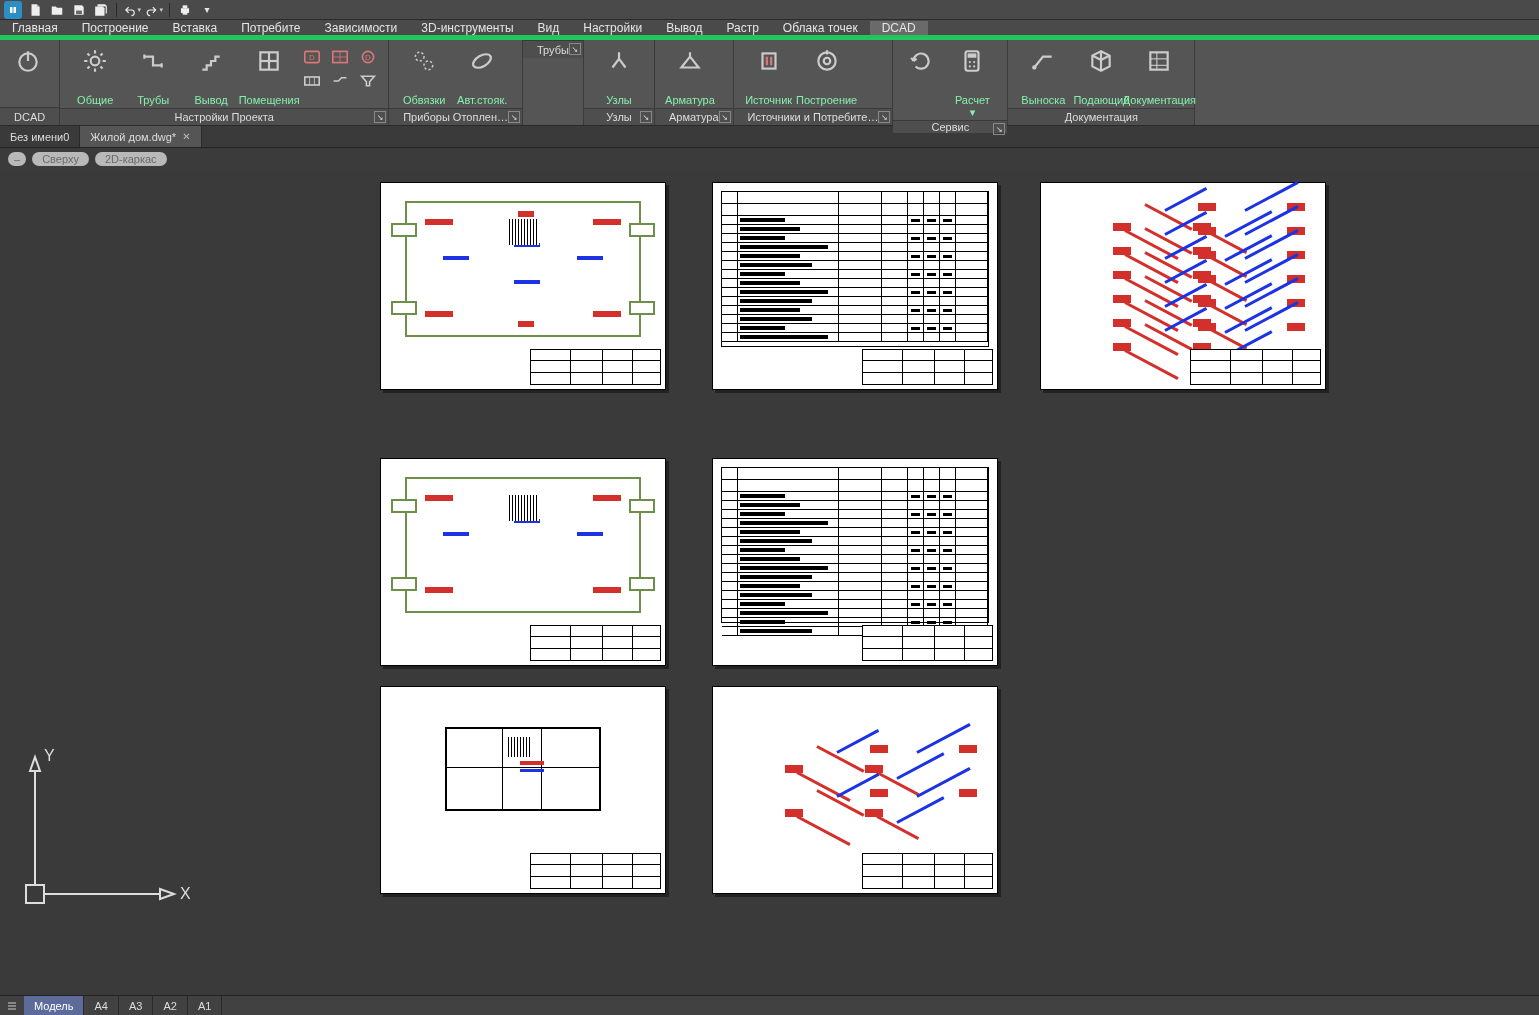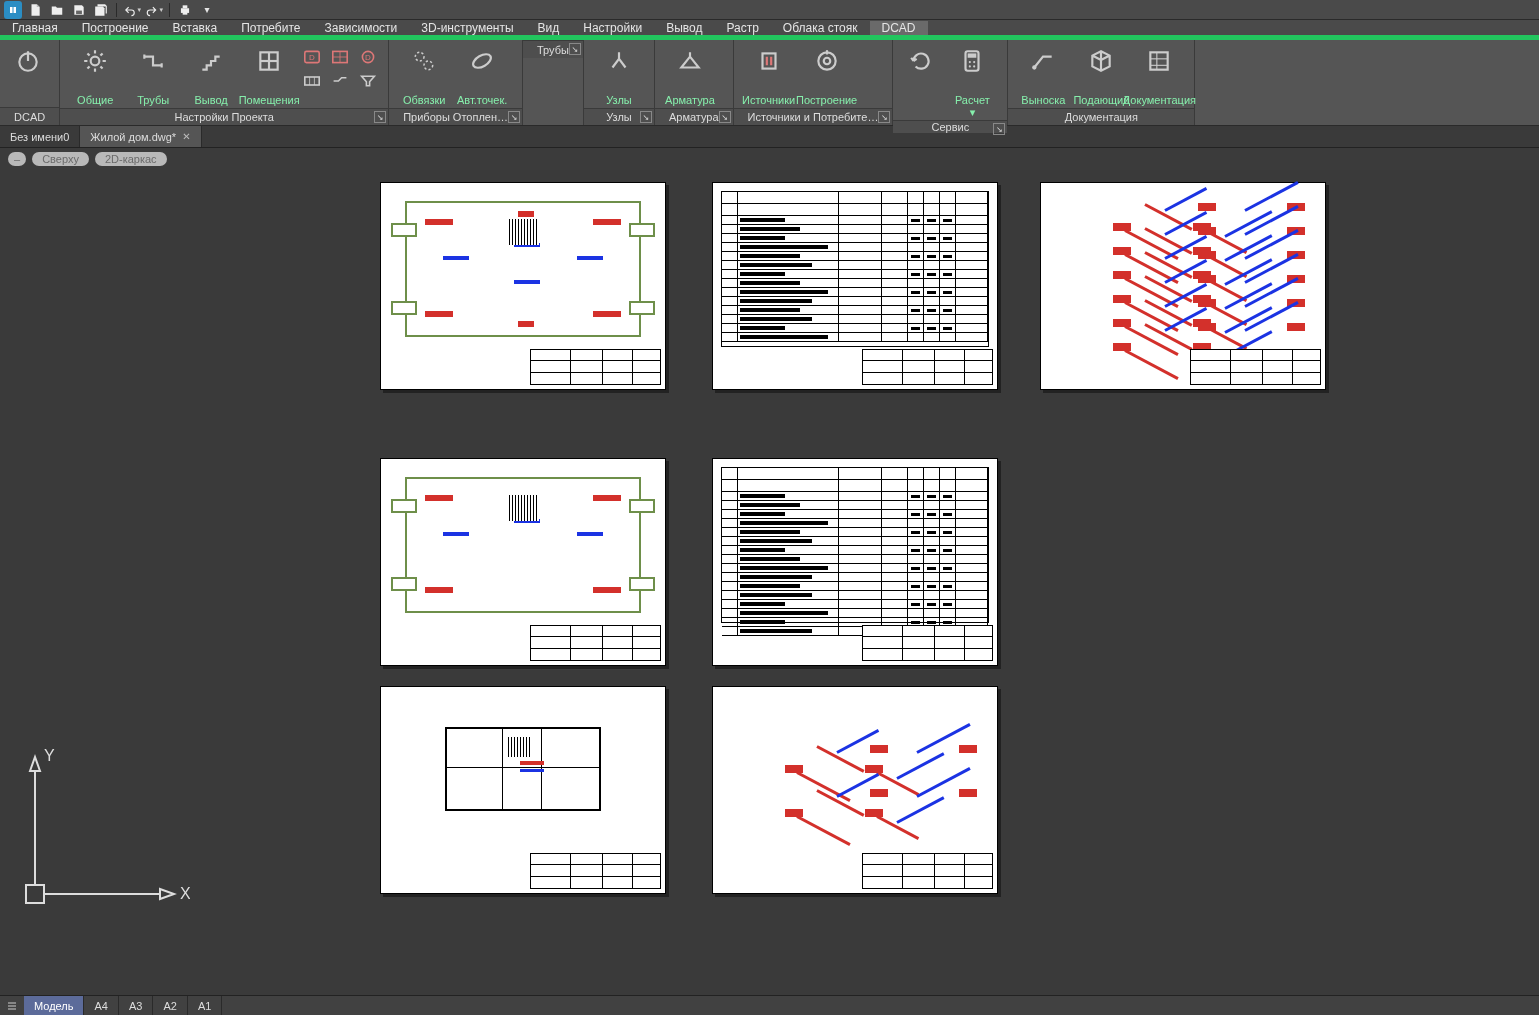--- a/index.html
+++ b/index.html
@@ -140,21 +140,21 @@
     <div class="mtab">Главная</div>
     <div class="mtab">Построение</div>
     <div class="mtab">Вставка</div>
     <div class="mtab">Потребите</div>
     <div class="mtab">Зависимости</div>
     <div class="mtab">3D-инструменты</div>
     <div class="mtab">Вид</div>
     <div class="mtab">Настройки</div>
     <div class="mtab">Вывод</div>
     <div class="mtab">Растр</div>
-    <div class="mtab">Облака стояк</div>
+    <div class="mtab">Облака точек</div>
     <div class="mtab active">DCAD</div>
   </div>
 
 <div class="ribbon" id="ribbon">
     <div class="group">
       <div class="group-body">
         <div class="rbtn" style="width: 44px;">
           <div class="icn">
             <svg width="26" height="26" viewBox="0 0 24 24">
               <circle cx="12" cy="13" r="8" fill="none" stroke="#ccc" stroke-width="2"></circle>
@@ -257,21 +257,21 @@
             </svg>
           </div>
           <div class="lbl">Обвязки</div>
         </div>
         <div class="rbtn">
           <div class="icn">
             <svg width="26" height="26" viewBox="0 0 24 24">
               <ellipse cx="12" cy="12" rx="9" ry="5" fill="none" stroke="#ccc" stroke-width="2" transform="rotate(-30 12 12)"></ellipse>
             </svg>
           </div>
-          <div class="lbl">Авт.точек.</div>
+          <div class="lbl">Авт.стояк.</div>
         </div>
       </div>
       <div class="group-title">Приборы Отоплен…<div class="launcher">↘</div></div>
     </div>
     <div class="group">
       <div class="group-title">Трубы<div class="launcher">↘</div></div>
     </div>
     <div class="group">
       <div class="group-body">
         <div class="rbtn">
@@ -300,21 +300,21 @@
     </div>
     <div class="group">
       <div class="group-body">
         <div class="rbtn">
           <div class="icn">
             <svg width="26" height="26" viewBox="0 0 24 24">
               <rect x="6" y="5" width="12" height="14" fill="none" stroke="#ccc" stroke-width="2"></rect>
               <path stroke="#d77" stroke-width="2" d="M10 8v8M14 8v8"></path>
             </svg>
           </div>
-          <div class="lbl">Источники</div>
+          <div class="lbl">Источник</div>
         </div>
         <div class="rbtn">
           <div class="icn">
             <svg width="26" height="26" viewBox="0 0 24 24">
               <circle cx="12" cy="12" r="8" fill="none" stroke="#ccc" stroke-width="2"></circle>
               <circle cx="12" cy="12" r="3" fill="none" stroke="#ccc" stroke-width="2"></circle>
               <line x1="12" y1="2" x2="12" y2="6" stroke="#ccc" stroke-width="2"></line>
             </svg>
           </div>
           <div class="lbl">Построение</div>

